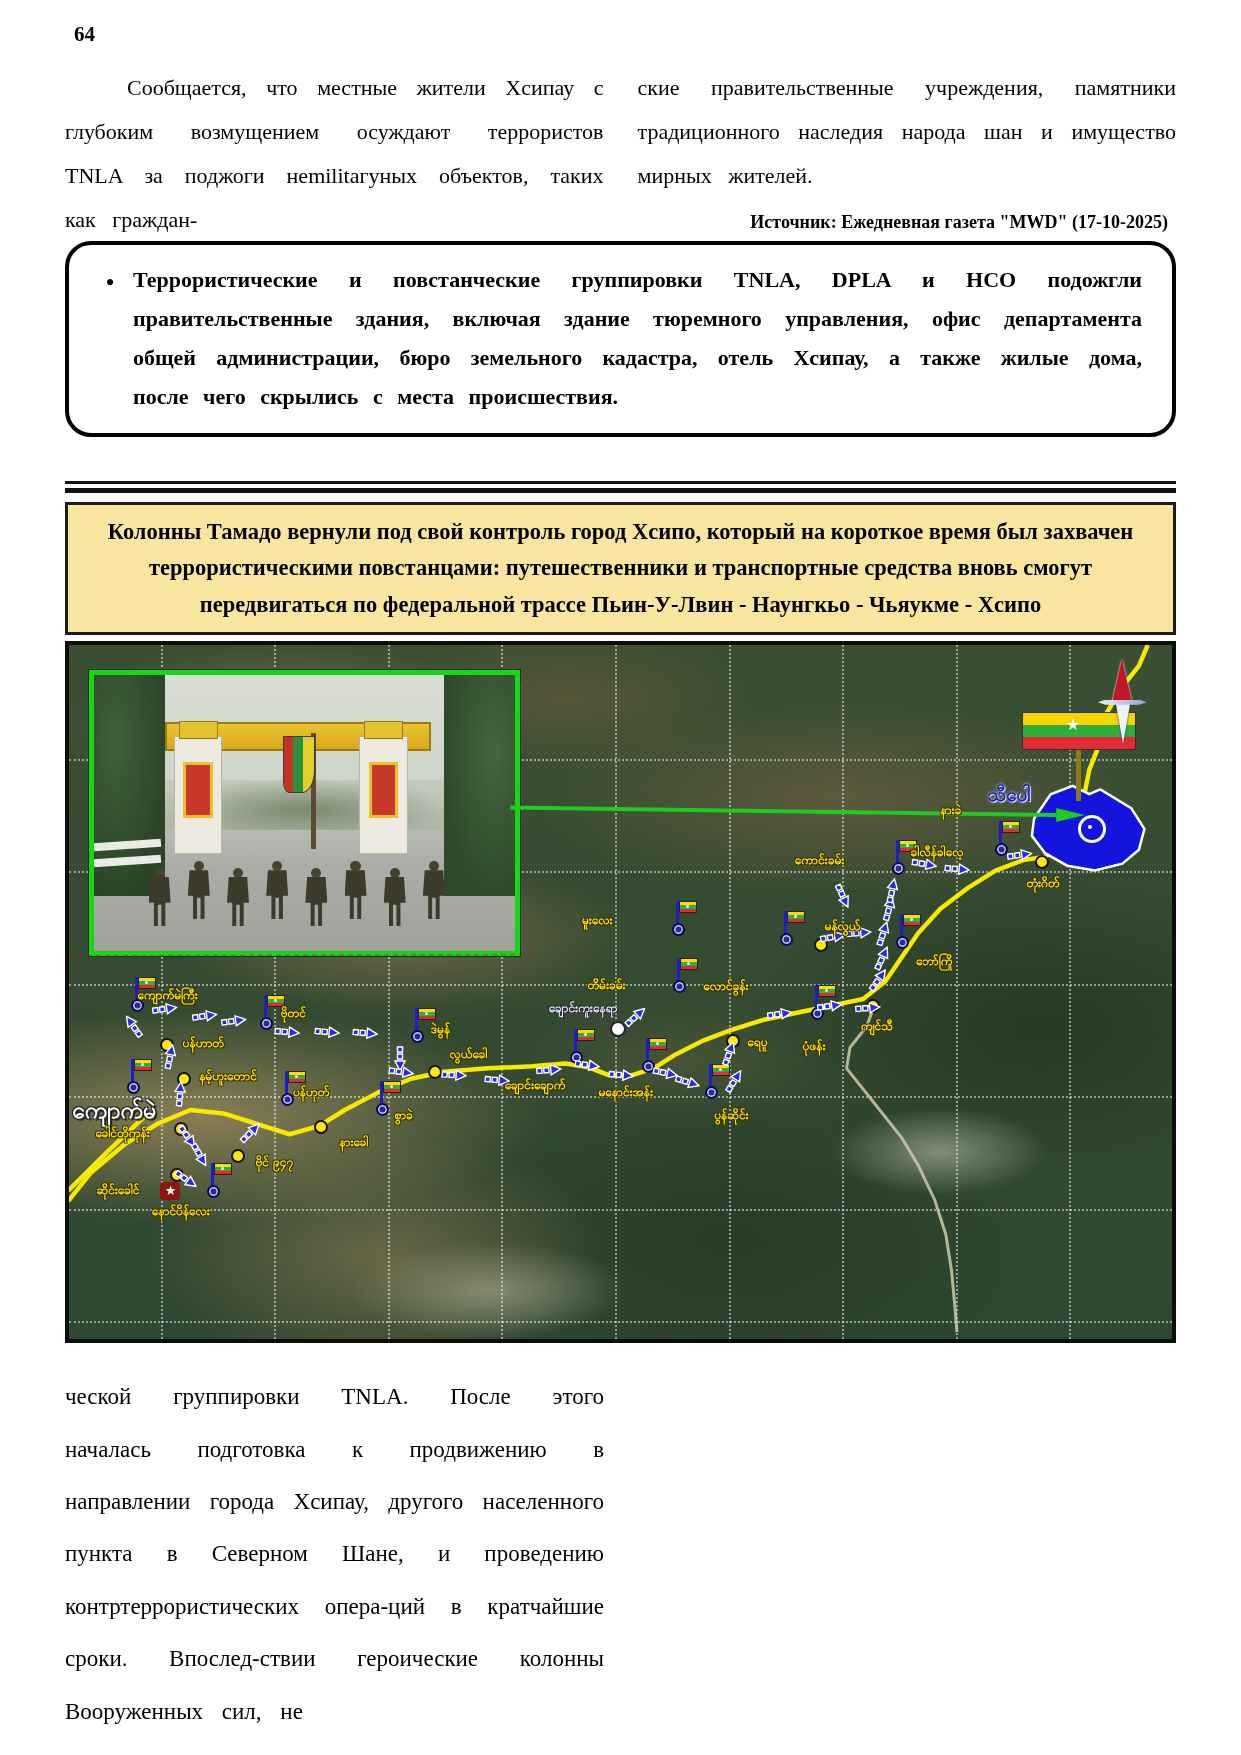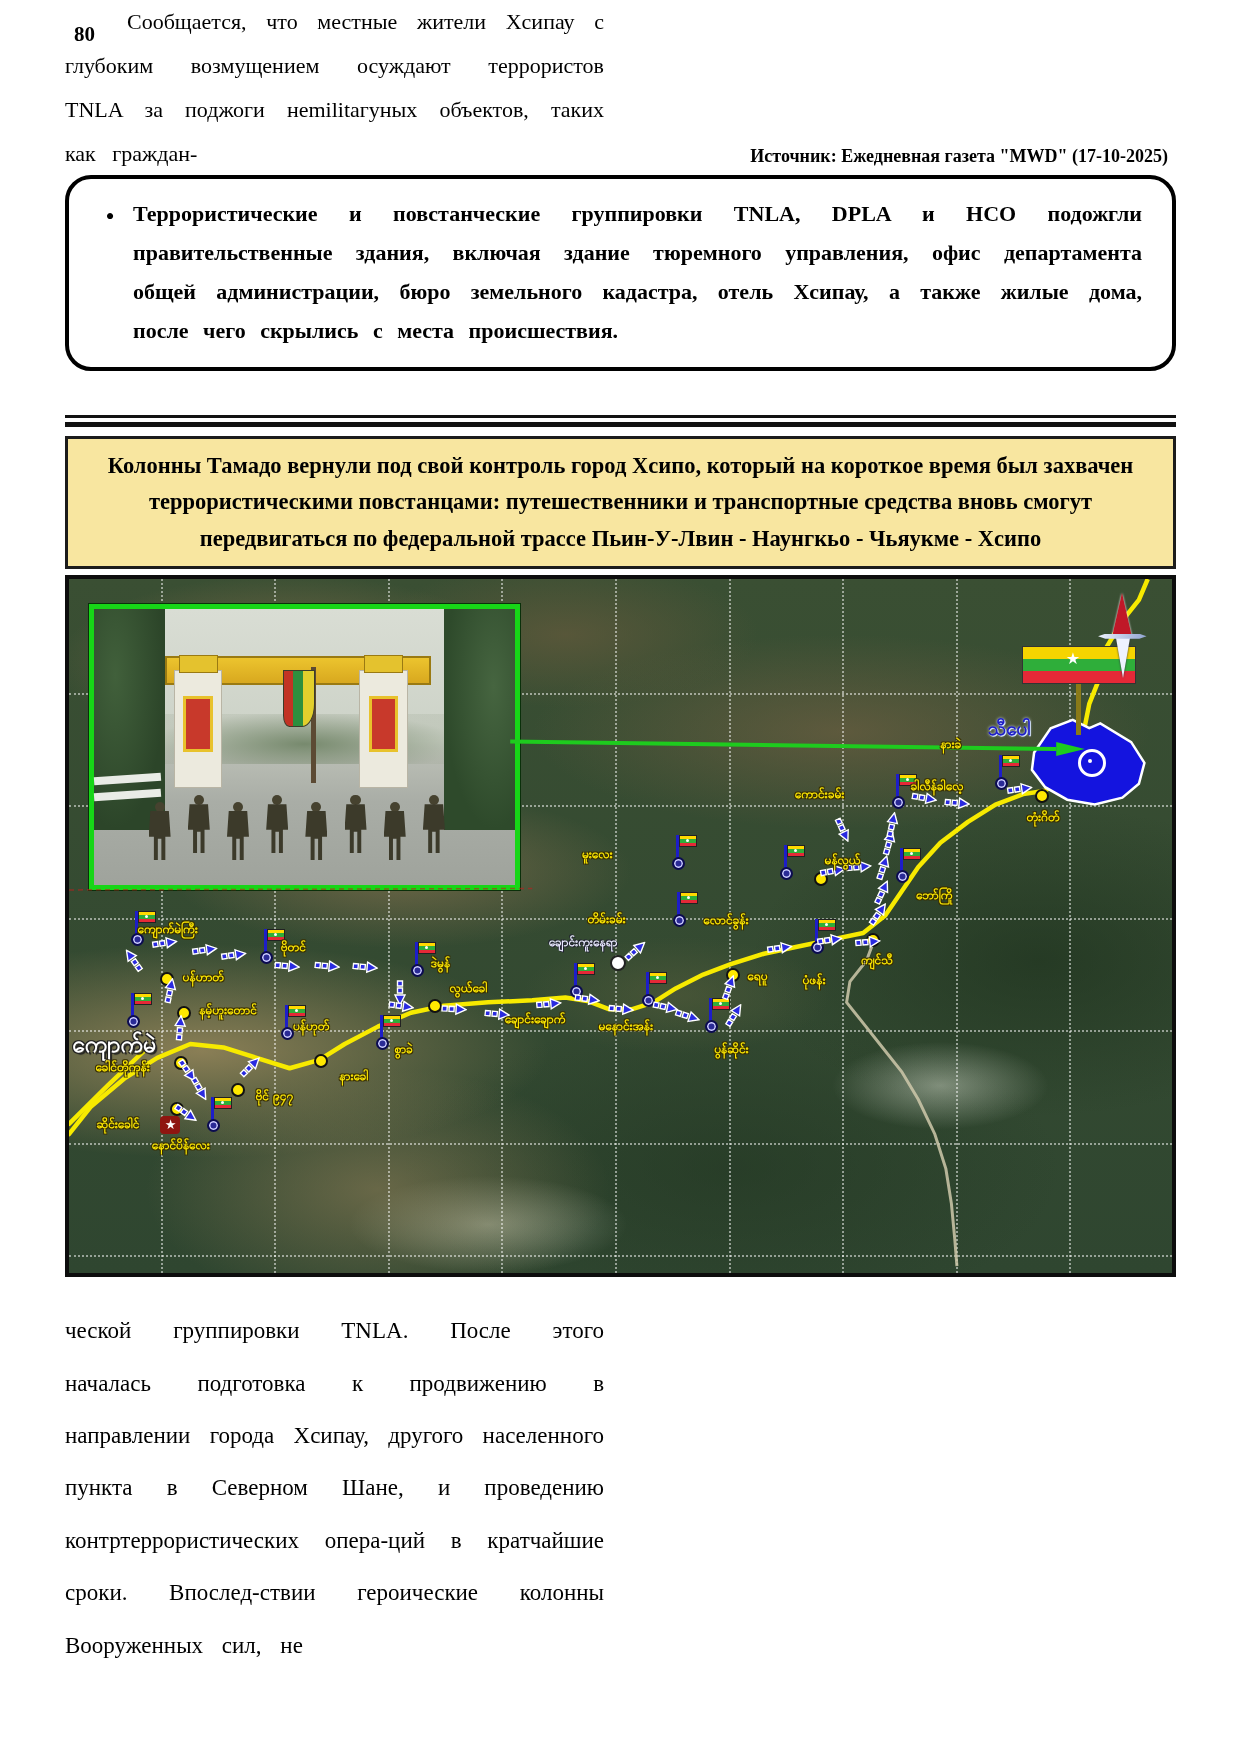--- a/index.html
+++ b/index.html
@@ -5,21 +5,21 @@
   html,body{margin:0;padding:0;}
   body{width:1241px;height:1755px;background:#ffffff;overflow:hidden;
        font-family:"Liberation Serif",serif;color:#000;position:relative;}
   .page{box-sizing:border-box;padding:0 65px;position:relative;}
 
   .pagenum{position:absolute;top:22px;left:74px;font-size:21px;font-weight:bold;}
 
   
   .two-col{display:flex;gap:34px;}
   .two-col p{margin:0;width:539px;text-align:justify;text-align-last:left;}
-  .intro{}
+  .intro{padding-top:66px;}
   .intro p{font-size:22px;line-height:2.0;word-spacing:11px;}
   .intro p.first{text-indent:62px;}
 
   .source{margin-top:-30px;text-align:right;font-weight:bold;font-size:18px;padding-right:8px;}
 
   
   .callout{margin-top:8px;border:4px solid #000;border-radius:26px;
            padding:16px 30px 16px 18px;display:flex;}
   .callout .bullet{width:46px;flex:0 0 46px;font-size:26px;line-height:1.7;text-align:center;}
   .callout p{margin:0;font-size:22px;font-weight:bold;line-height:1.77;
@@ -123,24 +123,25 @@
 
   
   .bodytxt{margin-top:28px;}
   .bodytxt p{font-size:23px;line-height:2.28;word-spacing:13px;}
   .bodytxt p.first{text-indent:64px;}
 </style>
 </head>
 <body>
 
 <div class="page">
-  <div class="pagenum">80</div>
+  <div class="pagenum">64</div>
 
   <section class="two-col intro">
     <p class="first">Сообщается, что местные жители Хсипау с глубоким возмущением осуждают террористов TNLA за поджоги неmilitaгуных объектов, таких как граждан-</p>
+    <p>ские правительственные учреждения, памятники традиционного наследия народа шан и имущество мирных жителей.</p>
   </section>
 
   <div class="source">Источник: Ежедневная газета "MWD" (17-10-2025)</div>
 
   <div class="callout">
     <span class="bullet">•</span>
     <p>Террористические и повстанческие группировки TNLA, DPLA и НСО подожгли правительственные здания, включая здание тюремного управления, офис департамента общей администрации, бюро земельного кадастра, отель Хсипау, а также жилые дома, после чего скрылись с места происшествия.</p>
   </div>
 
   <div class="sep">

